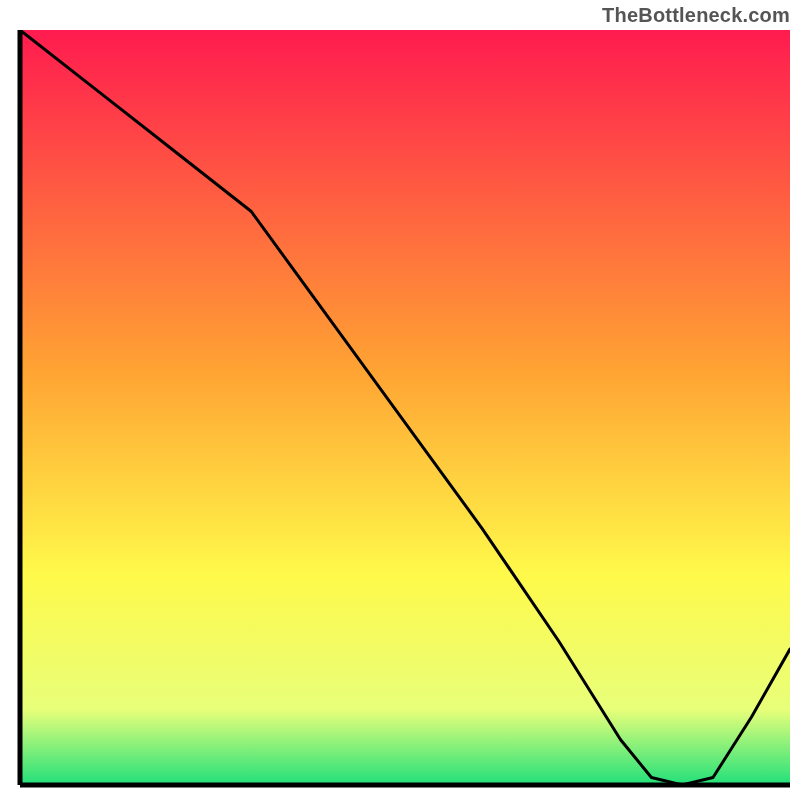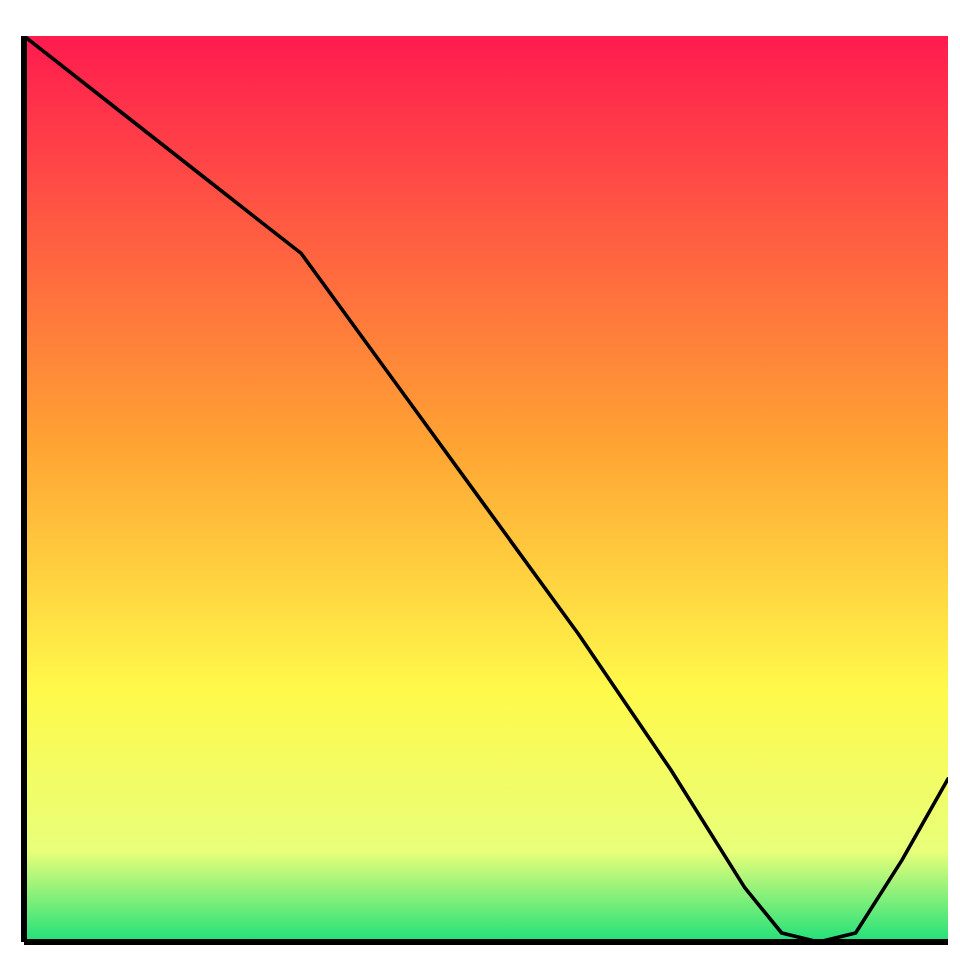--- a/index.html
+++ b/index.html
@@ -38,20 +38,21 @@
     font-weight: bold;
     color: #d56c4a;
     letter-spacing: 1px;
     white-space: nowrap;
   }
 </style>
 </head>
 <body>
 
 <div class="container">
+  <div class="watermark">TheBottleneck.com</div>
 
   <svg class="chart" width="800" height="800" viewBox="0 0 800 800">
     <defs>
       <linearGradient id="bg-grad" x1="0" y1="0" x2="0" y2="1">
         <stop id="g0" offset="0%" stop-color="#ff1b4f"></stop>
         <stop id="g1" offset="45%" stop-color="#ffa333"></stop>
         <stop id="g2" offset="72%" stop-color="#fff94a"></stop>
         <stop id="g3" offset="90%" stop-color="#e8ff7a"></stop>
         <stop id="g4" offset="100%" stop-color="#21e07a"></stop>
       </linearGradient>

